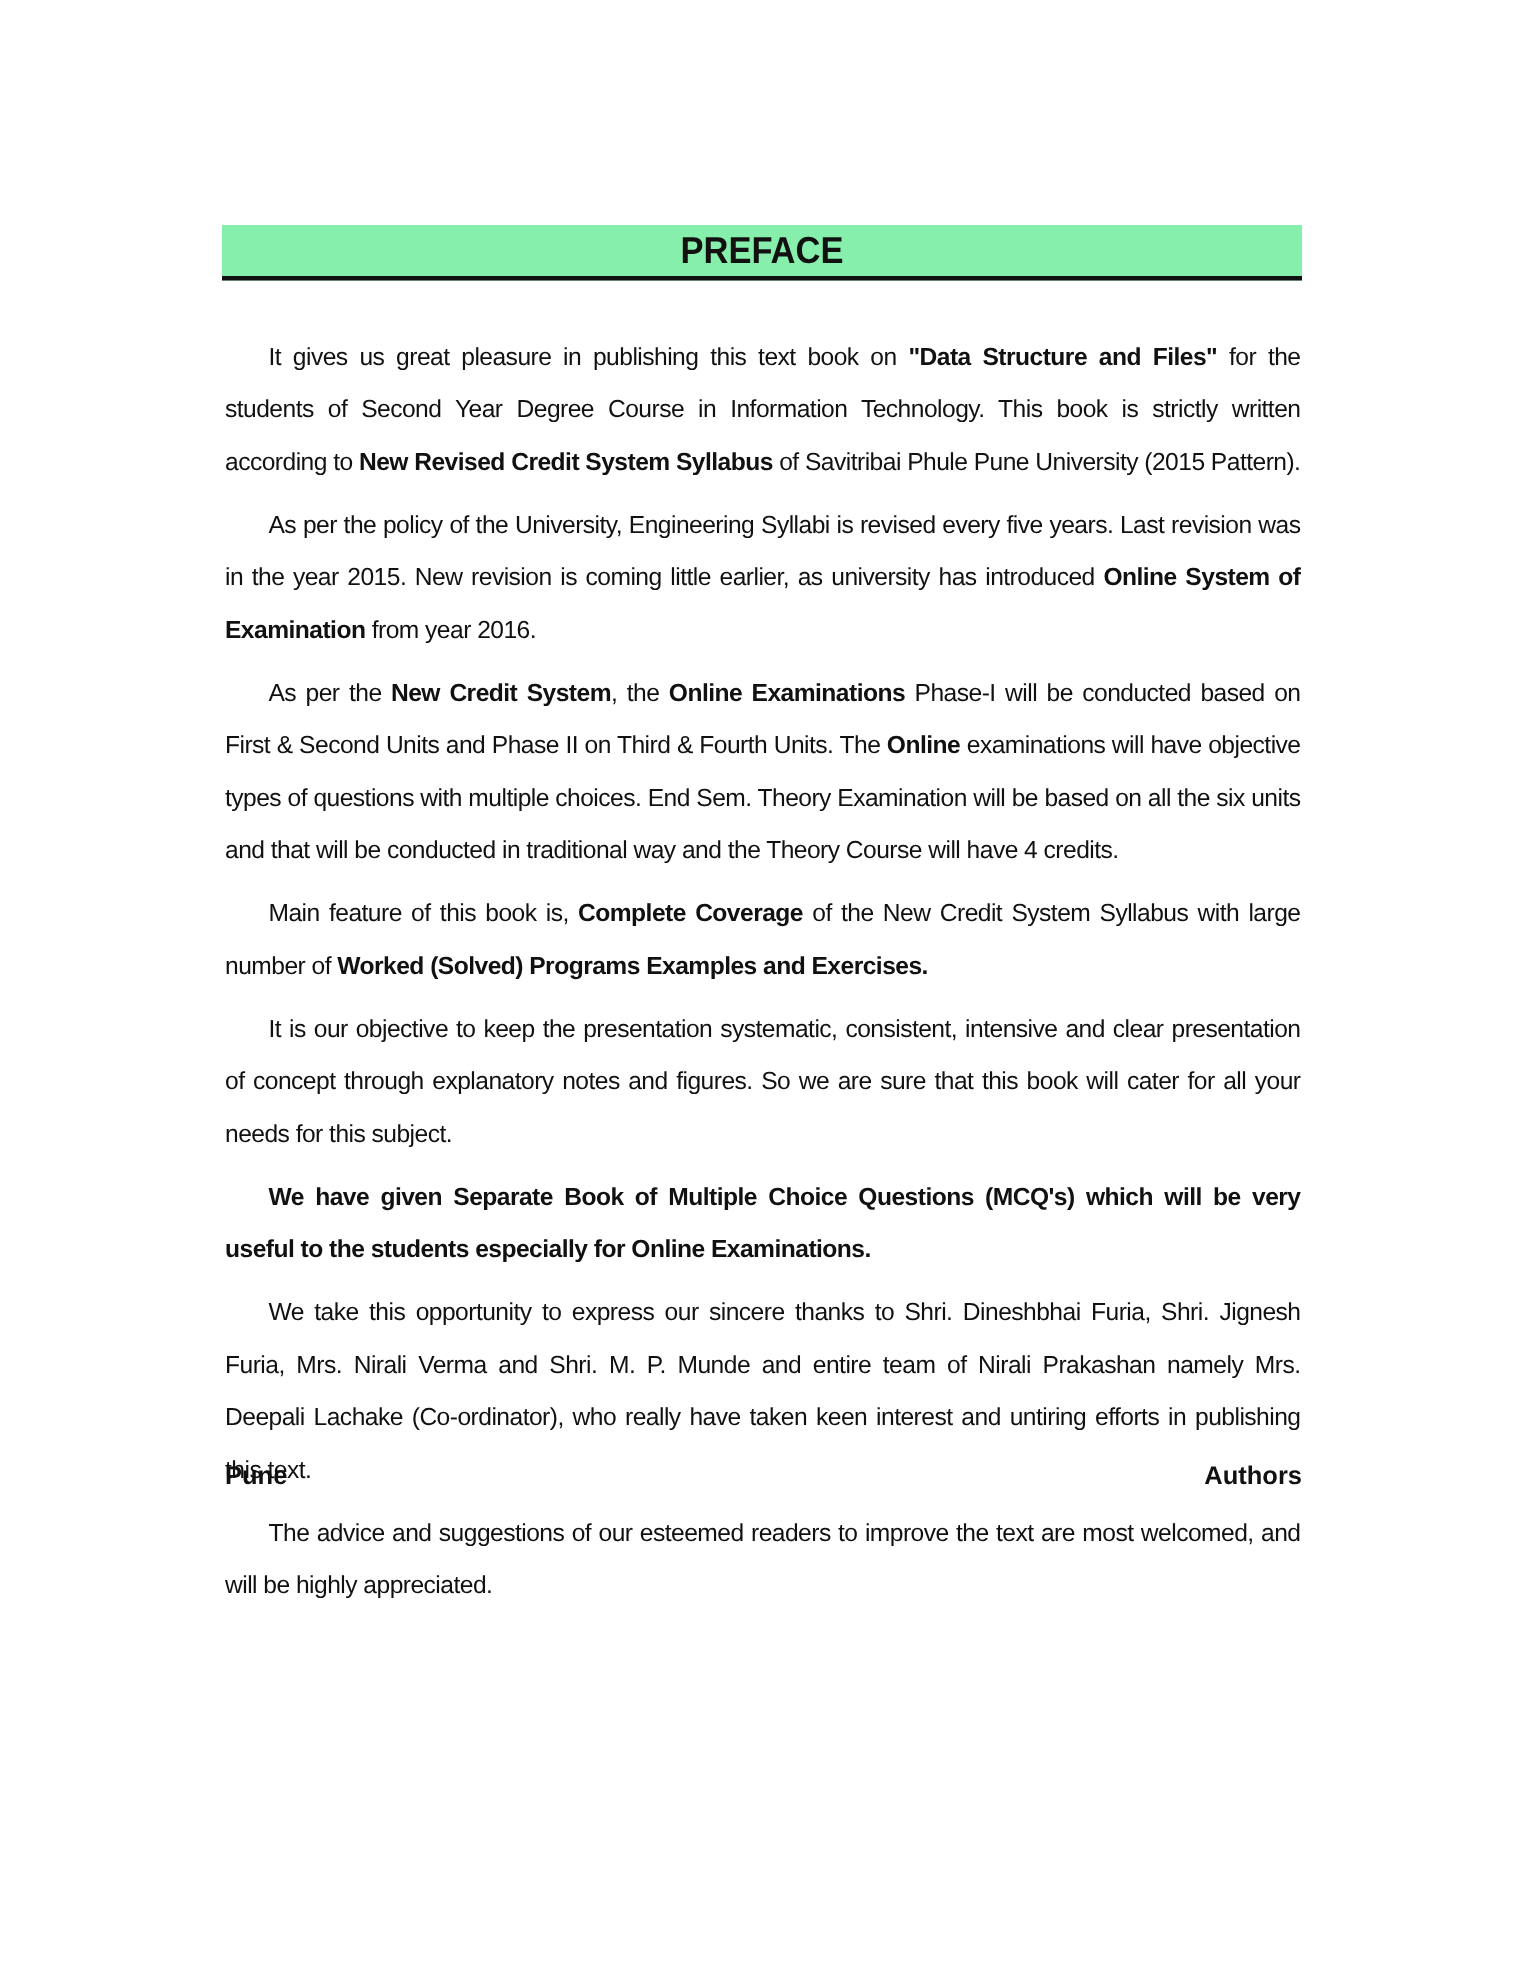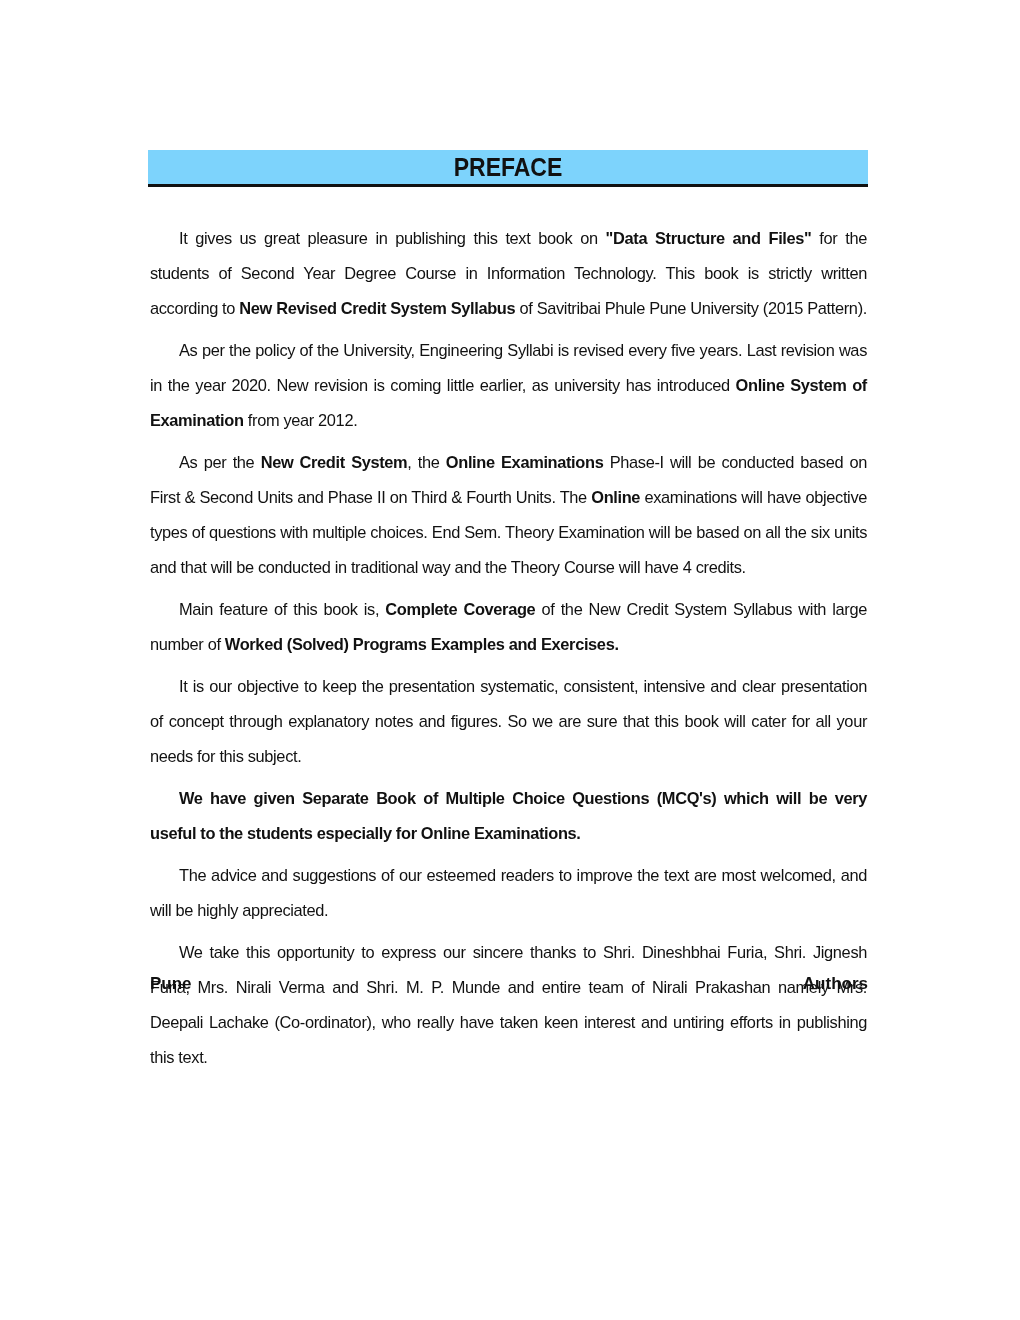--- a/index.html
+++ b/index.html
@@ -1,42 +1,42 @@
 <!DOCTYPE html>
 <html><head>
 <meta charset="utf-8">
 <style>
   html, body { margin: 0; padding: 0; background: #ffffff; }
   body { width: 1020px; height: 1320px; position: relative; overflow: hidden;
          font-family: "Liberation Sans", sans-serif; color: #111; }
   .header-bar { position: absolute; left: 148px; top: 150px; width: 720px; height: 34px;
-                background: #7dd3fc; border-bottom: 3px solid #111; }
+                background: #86efac; border-bottom: 3px solid #111; }
   .header-title { position: absolute; left: 0; right: 0; top: 3px; text-align: center;
                   font-size: 25px; font-weight: bold; letter-spacing: 0px; color: #111;
                   transform: scaleX(0.92); }
   .body { position: absolute; left: 150px; top: 221px; width: 717px; }
   .para { margin: 0 0 7px 0; font-size: 16.4px; line-height: 35px; text-align: justify;
           text-indent: 29px; letter-spacing: -0.35px; word-spacing: 0px; }
   .para b { font-weight: bold; }
   .sign { position: absolute; top: 974px; font-size: 17px; font-weight: bold; }
   .sign-left { left: 150px; }
   .sign-right { right: 152px; margin-left: 44px; }
 </style>
 </head>
 <body>
 
 <div class="header-bar">
   <div class="header-title">PREFACE</div>
 </div>
 
 <div class="body" id="preface-body">
     <p class="para"><span>It gives us great pleasure in publishing this text book on </span><b>"Data Structure and Files"</b><span> for the students of Second Year Degree Course in Information Technology. This book is strictly written according to </span><b>New Revised Credit System Syllabus</b><span> of Savitribai Phule Pune University (2015 Pattern).</span></p>
-    <p class="para"><span>As per the policy of the University, Engineering Syllabi is revised every five years. Last revision was in the year 2020. New revision is coming little earlier, as university has introduced </span><b>Online System of Examination</b><span> from year 2012.</span></p>
+    <p class="para"><span>As per the policy of the University, Engineering Syllabi is revised every five years. Last revision was in the year 2015. New revision is coming little earlier, as university has introduced </span><b>Online System of Examination</b><span> from year 2016.</span></p>
     <p class="para"><span>As per the </span><b>New Credit System</b><span>, the </span><b>Online Examinations</b><span> Phase-I will be conducted based on First &amp; Second Units and Phase II on Third &amp; Fourth Units. The </span><b>Online</b><span> examinations will have objective types of questions with multiple choices. End Sem. Theory Examination will be based on all the six units and that will be conducted in traditional way and the Theory Course will have 4 credits.</span></p>
     <p class="para"><span>Main feature of this book is, </span><b>Complete Coverage</b><span> of the New Credit System Syllabus with large number of </span><b>Worked (Solved) Programs Examples and Exercises.</b></p>
     <p class="para"><span>It is our objective to keep the presentation systematic, consistent, intensive and clear presentation of concept through explanatory notes and figures. So we are sure that this book will cater for all your needs for this subject.</span></p>
     <p class="para"><b>We have given Separate Book of Multiple Choice Questions (MCQ's) which will be very useful to the students especially for Online Examinations.</b></p>
+    <p class="para"><span>We take this opportunity to express our sincere thanks to Shri. Dineshbhai Furia,  Shri. Jignesh Furia, Mrs. Nirali Verma and Shri. M. P. Munde and entire team of Nirali Prakashan namely Mrs. Deepali Lachake (Co-ordinator), who really have taken keen interest and untiring efforts in publishing this text.</span></p>
     <p class="para"><span>The advice and suggestions of our esteemed readers to improve the text are most welcomed, and will be highly appreciated.</span></p>
-    <p class="para"><span>We take this opportunity to express our sincere thanks to Shri. Dineshbhai Furia,  Shri. Jignesh Furia, Mrs. Nirali Verma and Shri. M. P. Munde and entire team of Nirali Prakashan namely Mrs. Deepali Lachake (Co-ordinator), who really have taken keen interest and untiring efforts in publishing this text.</span></p>
   </div>
 
 <div class="sign sign-left">Pune</div>
 <div class="sign sign-right">Authors</div>
 
 </body></html>

